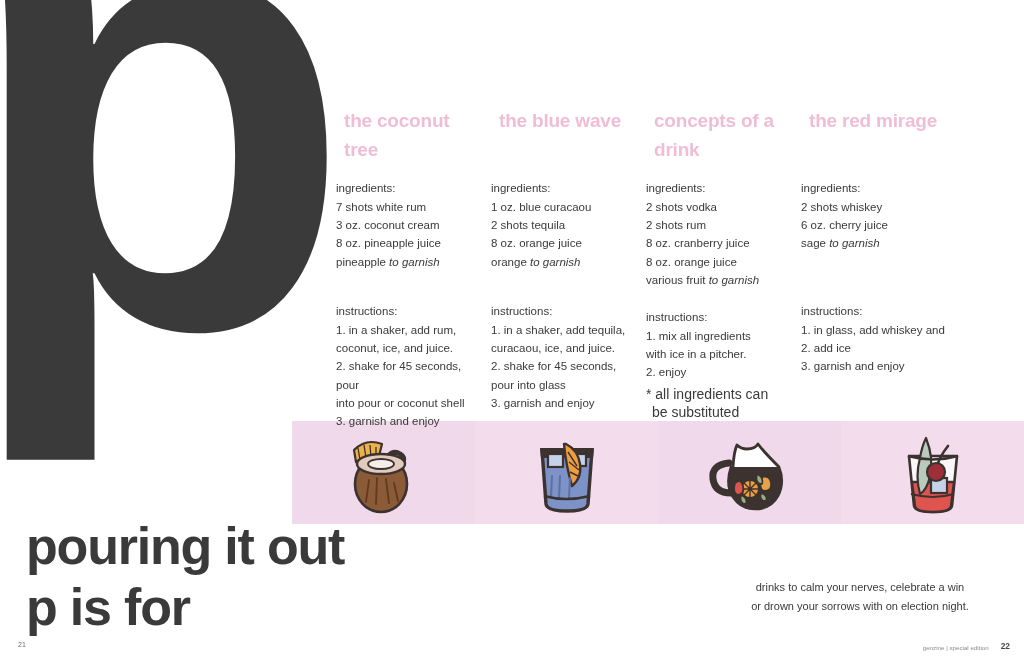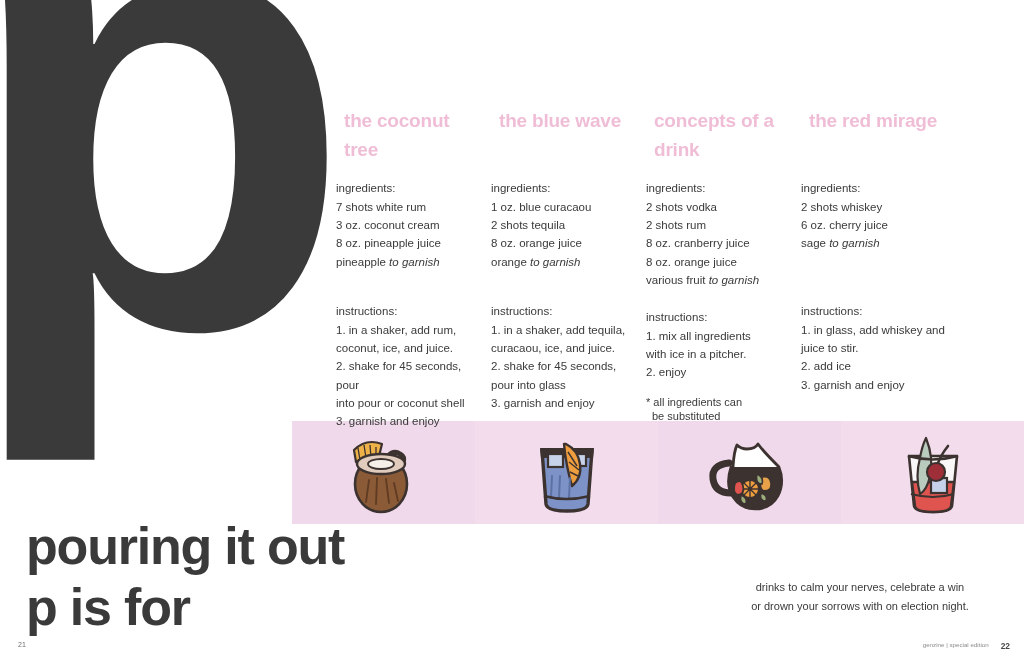--- a/index.html
+++ b/index.html
@@ -57,23 +57,23 @@
   }
   .line {
     font-size: 11.5px;
     line-height: 1.58;
     color: #3a3a3a;
   }
   .line em { font-style: italic; }
   .ingredients { min-height: 104px; }
   .instructions { margin-top: 19px; }
   .footnote {
-    font-size: 11px;
+    font-size: 14px;
     line-height: 1.35;
-    margin-top: 13px;
+    margin-top: 3px;
   }
   .footnote .indent { padding-left: 6px; display: block; }
 
   
   .band {
     position: absolute;
     left: 292px;
     top: 421px;
     width: 732px;
     height: 103px;
@@ -128,20 +128,21 @@
     z-index: 4;
   }
   .folio-right {
     position: absolute;
     right: 14px;
     top: 641px;
     font-size: 6.2px;
     color: #8a8a8a;
     z-index: 4;
     display: flex;
+    align-items: flex-end;
     gap: 12px;
   }
   .folio-right .num {
     font-size: 8.4px;
     font-weight: bold;
     color: #4a4a4a;
   }
 </style>
 </head>
 <body>
@@ -214,21 +215,20 @@
     <div class="recipe-title">the red mirage</div>
     <div class="ingredients">
       <div class="block-label">ingredients:</div>
       <div class="line">2 shots whiskey</div>
       <div class="line">6 oz. cherry juice</div>
       <div class="line"><span>sage</span> <em>to garnish</em></div>
     </div>
     <div class="instructions">
       <div class="block-label">instructions:</div>
       <div class="line">1. in glass, add whiskey and</div>
-      <div class="line">juice to stir.</div>
       <div class="line">2. add ice</div>
       <div class="line">3. garnish and enjoy</div>
     </div>
   </div>
 </div>
 
 <div class="band">
 
   <div class="band-cell tint">
     <svg width="96" height="90" viewBox="0 0 96 90">

